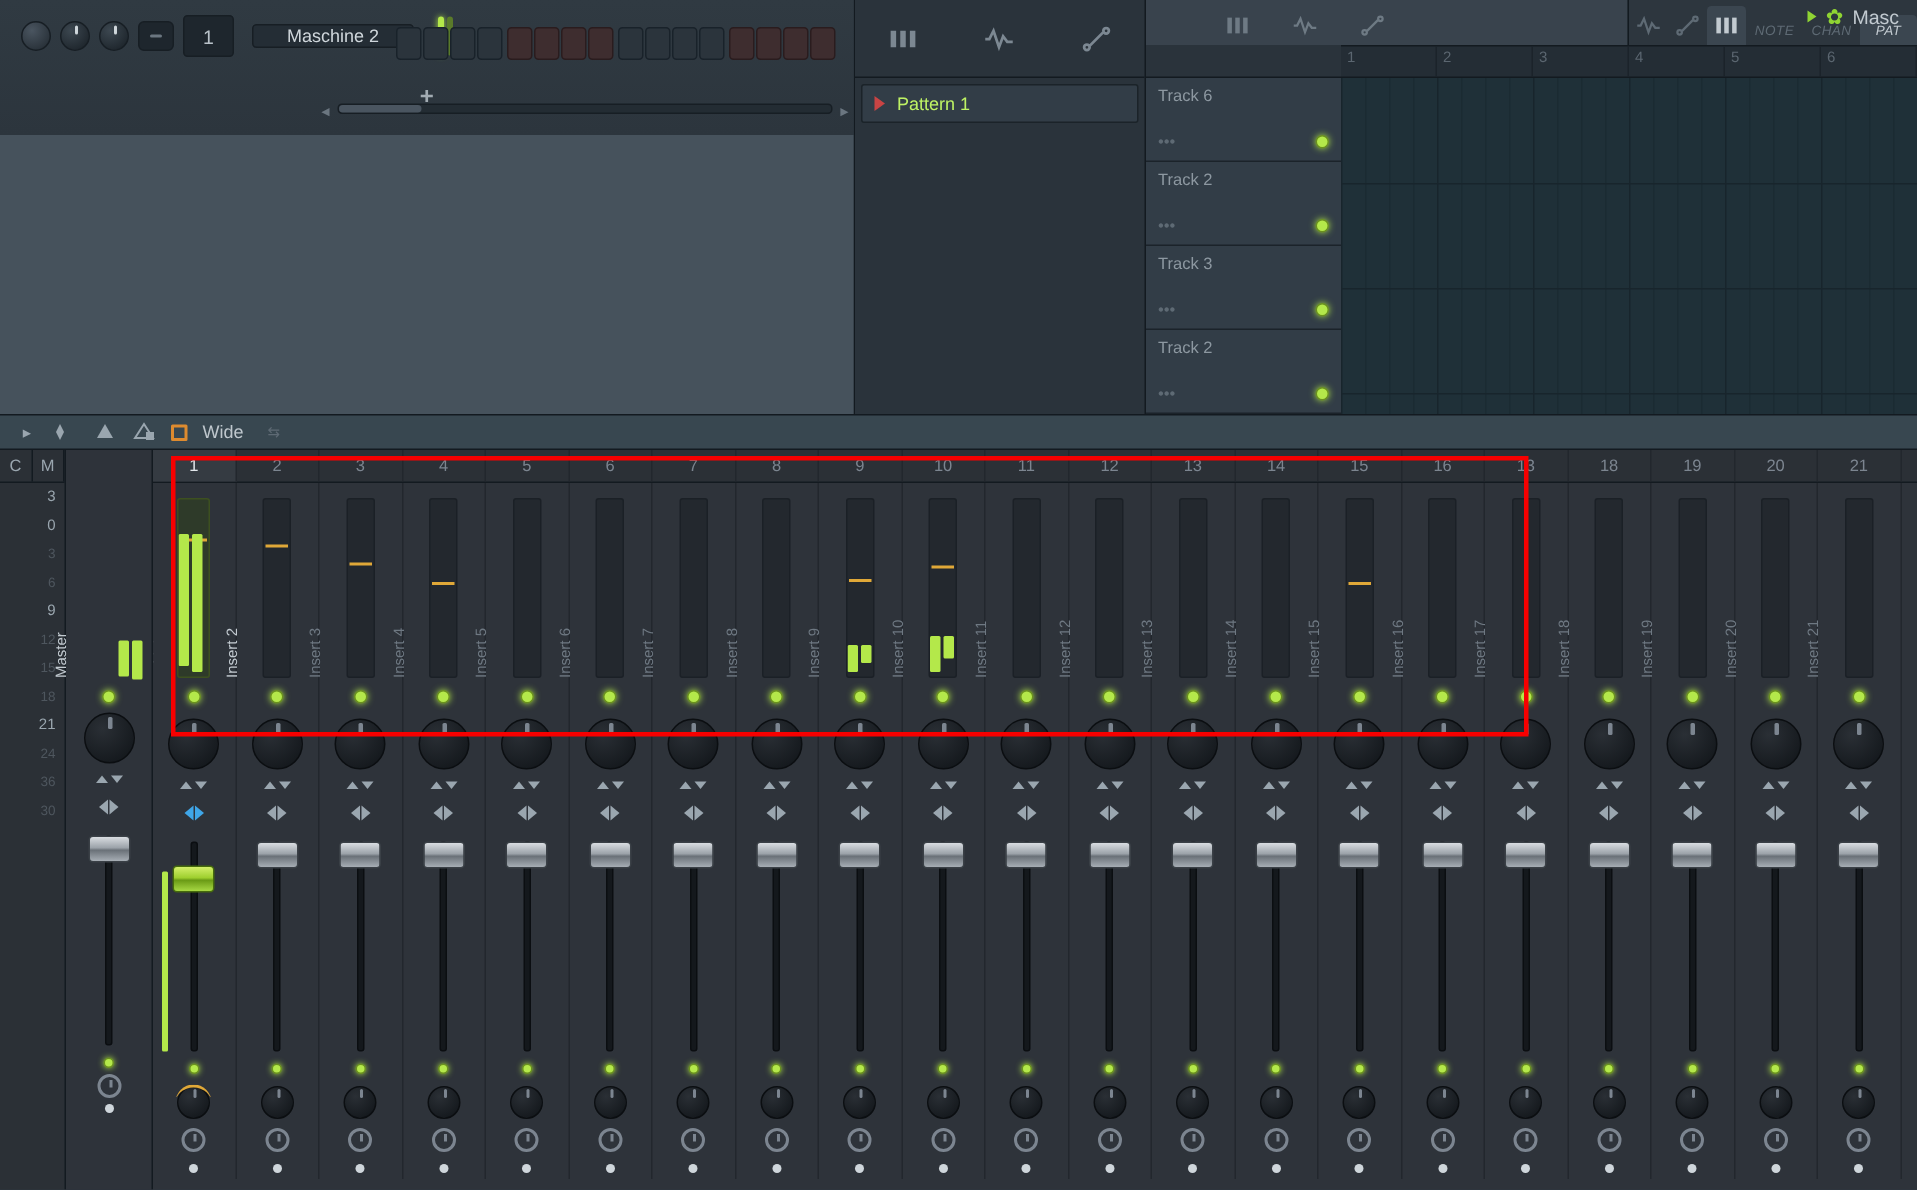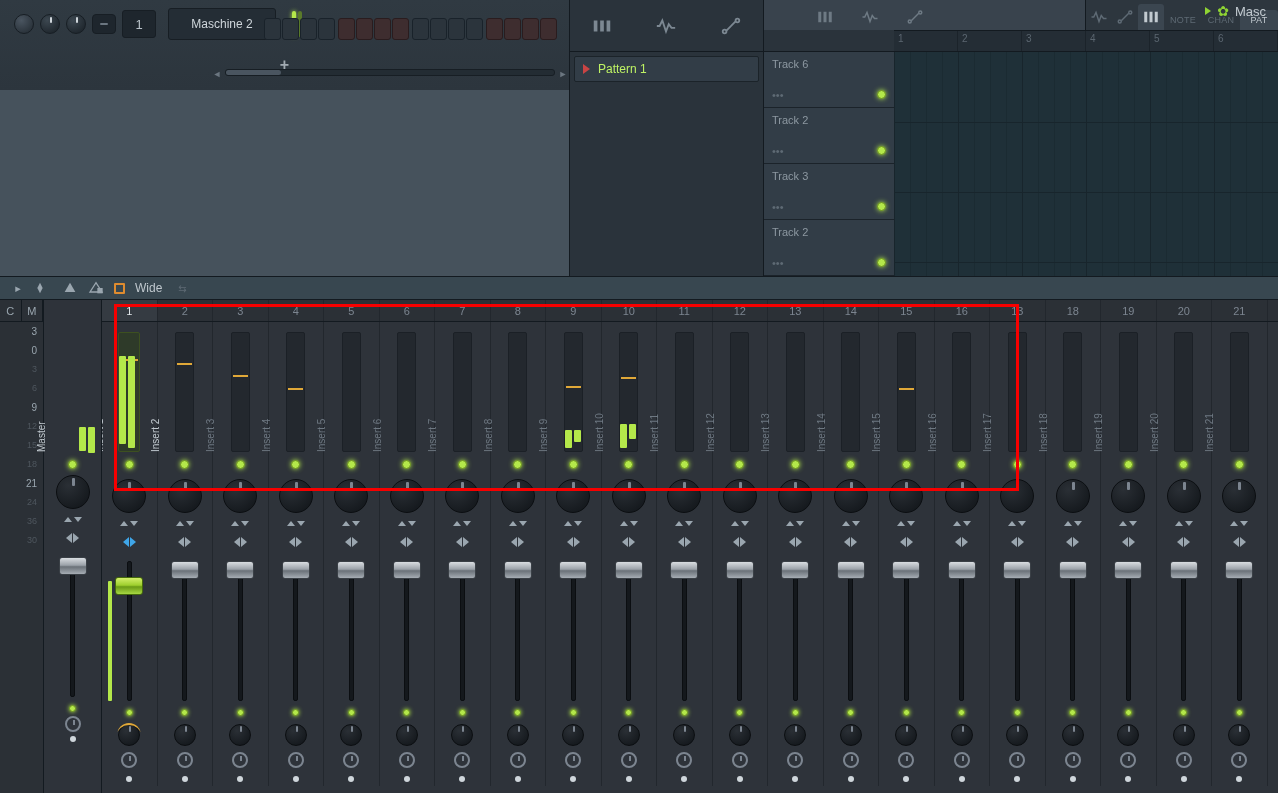--- a/index.html
+++ b/index.html
@@ -9,21 +9,21 @@
   .top { display: flex; height: 276px; }
   .top-left { width: 623px; background: #3a4650; display: flex; flex-direction: column; border-right: 1px solid #131a20; }
   .channel-rack-bg { background: linear-gradient(#303a42,#2c353d); height: 90px; width: 100%; position: relative; }
   .channel-row { display: flex; align-items: center; height: 48px; padding-left: 14px; gap: 6px; }
   .tiny-circle { width: 20px; height: 20px; border-radius: 50%; background: radial-gradient(circle at 35% 30%, #4a5560,#20282f); border:1px solid #171e24; }
   .tiny-knob  { width: 20px; height: 20px; border-radius: 50%; background: radial-gradient(circle at 35% 30%, #3c4750,#171e24); border:1px solid #171e24; position:relative; }
   .tiny-knob::after{content:"";position:absolute;left:9px;top:2px;width:2px;height:6px;background:#cfd6db;border-radius:1px;}
   .tiny-pill { width: 24px; height: 20px; border-radius: 4px; background:#1e262d; border:1px solid #171e24; display:flex;align-items:center;justify-content:center;}
   .tiny-pill span{width:8px;height:2px;background:#6b7680;border-radius:1px;}
   .chan-num { width: 34px; height: 28px; background:#1e262d; border:1px solid #171e24; border-radius:3px; display:flex;align-items:center;justify-content:center; color:#b9c2c9; font-size:13px; }
-  .chan-name { width: 108px; height: 32px; background:#242d35; border:1px solid #171e24; border-radius:3px; display:flex;align-items:center;justify-content:center; color:#cfd6db; font-size:12px; margin-left:6px; }
+  .chan-name { width: 108px; height: 16px; background:#242d35; border:1px solid #171e24; border-radius:3px; display:flex;align-items:center;justify-content:center; color:#cfd6db; font-size:12px; margin-left:6px; }
   .step-leds { display:flex; gap:2px; margin-left:10px; }
   .led-on { width:4px; height:26px; background:#b4e84a; border-radius:2px; box-shadow:0 0 4px #b4e84a; }
   .led-on.dim { width:4px; height:26px; background:#5a7a2a; box-shadow:none; }
 
   .step-seq { position:absolute; left:264px; top:18px; display:flex; gap:0px; }
   .step-seq .sgroup { display:flex; gap:0px; margin-right:2px; }
   .step { width:17px; height:22px; border-radius:3px; border:1px solid #19222a; background:#2b343c; margin-right:1px;}
   .step.b { background:#3e2d2f; border-color:#2a1c1e; }
 
   .plus-row { height:34px; display:flex; align-items:center; justify-content:center; color:#a2abb2; font-size:16px; font-weight:bold; position:relative;}
@@ -36,21 +36,21 @@
   .top-mid { width: 212px; background:#2a333b; border-right:1px solid #131a20;}
   .top-mid-hdr{ height:52px; display:flex; align-items:center; justify-content:space-around; border-bottom:1px solid #131a20;}
   .hdr-icon{ width:22px;height:22px; color:#7c8892; display:flex;align-items:center;justify-content:center;}
 
   .pattern-list{ padding:4px;}
   .pattern-item{ height:26px; background:#323d47; border:1px solid #1b2329; border-radius:2px; display:flex; align-items:center; gap:8px; padding:0 8px; color:#bef264; font-size:12px;}
   .pattern-item .tri{ width:0;height:0;border-top:5px solid transparent;border-bottom:5px solid transparent;border-left:7px solid #c94444;}
   .vscroll-mid{ position:absolute; margin-left:194px; margin-top:-26px; width:12px; height:60px; background:#1f272e; border:1px solid #131a20; border-radius:2px;}
 
   .top-right { flex:1; background:#2c3740; position:relative; }
-  .tabbar{ height:30px; background:#39434d; display:flex; align-items:flex-end; padding-left:38px; gap:0;}
+  .tabbar{ height:30px; background:#39434d; display:flex; align-items:flex-end; padding-left:38px; gap:0;font-style:italic;}
   .tabbtn{ width:45px; height:26px; display:flex;align-items:center;justify-content:center; color:#6e7a84;}
   .tabbtn svg{width:18px;height:18px;}
   .mode-tabs{ margin-left:auto; height:30px; display:flex; align-items:flex-end; background:#2d363e; border-left:1px solid #131a20;}
   .mode-tab{ width:38px; height:20px; display:flex;align-items:center;justify-content:center; font-size:9px; color:#5e6a74; letter-spacing:0.3px;}
   .mode-tab.active{ background:#3b4650; color:#c2cad0; border-radius:3px 3px 0 0; }
   .timeline-ruler{ height:22px; background:#242d35; border-top:1px solid #131a20; border-bottom:1px solid #131a20; display:flex;}
   .ruler-cell{ flex:0 0 64px; border-right:1px solid #1b232a; color:#5b6670; font-size:10px; padding:2px 4px; }
   .window-title-chip{ position:absolute; top:3px; right:12px; display:flex; align-items:center; gap:6px; color:#c2cad0; font-size:13px;}
   .title-play{ width:0;height:0;border-top:4px solid transparent;border-bottom:4px solid transparent;border-left:6px solid #8fd433;}
   .title-gear{ color:#8fd433; font-size:14px;}

